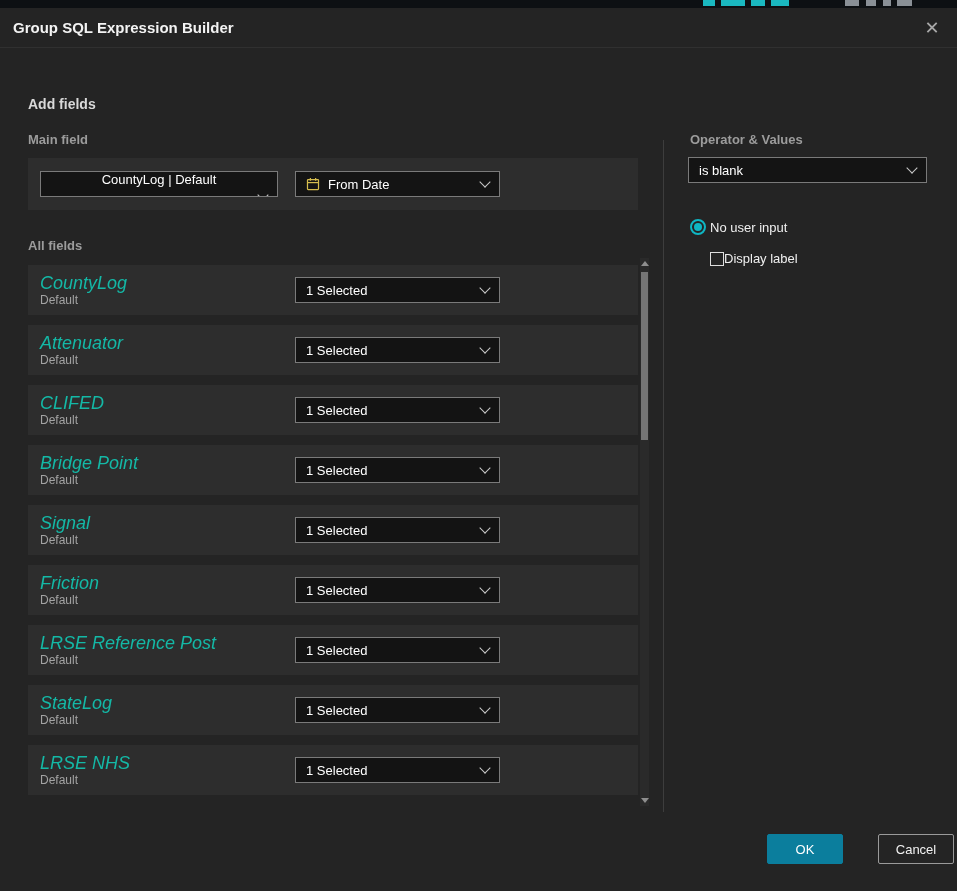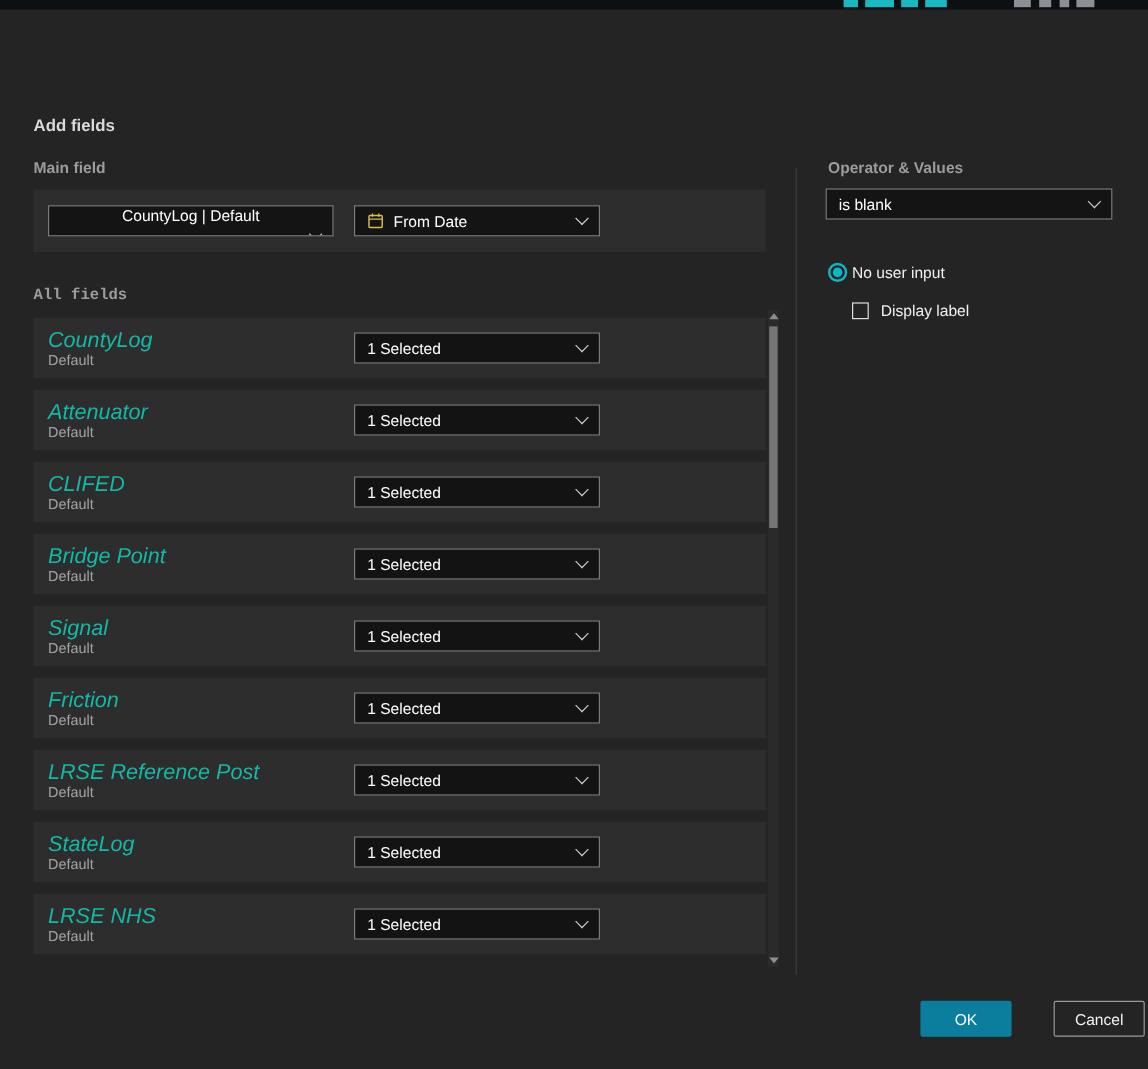--- a/index.html
+++ b/index.html
@@ -97,21 +97,21 @@
   .radio-row{
     position:absolute;left:690px;top:211px;display:flex;align-items:center;gap:4px;
     cursor:pointer;
   }
   .radio-outer{
     flex:0 0 auto;width:16px;height:16px;border-radius:50%;
     border:2px solid #0fb6c3;position:relative;box-sizing:border-box;background:#242424;
   }
   .radio-dot{position:absolute;inset:2px;border-radius:50%;background:#0fb6c3;}
   .check-row{
-    position:absolute;left:710px;top:243px;display:flex;align-items:center;gap:10px;
+    position:absolute;left:710px;top:243px;display:flex;align-items:center;
     cursor:pointer;
   }
   .checkbox{
     flex:0 0 auto;width:14px;height:14px;border:1.5px solid #dedede;
     background:transparent;box-sizing:border-box;
   }
   .opt-label{font-size:13px;color:#f0f0f0;}
 
   
   .btn{
@@ -128,20 +128,24 @@
 <div class="frag teal" style="left:721px;width:24px;"></div>
 <div class="frag teal" style="left:751px;width:14px;"></div>
 <div class="frag teal" style="left:771px;width:18px;"></div>
 <div class="frag gray" style="left:845px;width:14px;"></div>
 <div class="frag gray" style="left:866px;width:10px;"></div>
 <div class="frag gray" style="left:883px;width:8px;"></div>
 <div class="frag gray" style="left:897px;width:15px;"></div>
 
 <div class="dialog">
 
+  <div class="dialog-header">
+    <div class="dialog-title">Group SQL Expression Builder</div>
+    <button class="close-btn">✕</button>
+  </div>
 
   <h2 class="h-add-fields">Add fields</h2>
 
   <div class="sec-label" style="left:28px;top:124px;">Main field</div>
 
   <div class="panel main-panel">
     <div class="dropdown dd-layer">
       <span>CountyLog | Default</span>
       <span class="chev"></span>
     </div>
@@ -152,21 +156,21 @@
           <line x1="1.7" y1="6.4" x2="14.3" y2="6.4"></line>
           <line x1="5" y1="1" x2="5" y2="4.2"></line>
           <line x1="11" y1="1" x2="11" y2="4.2"></line>
         </svg>
       </span>
       <span>From Date</span>
       <span class="chev"></span>
     </div>
   </div>
 
-  <div class="sec-label" style="left:28px;top:230px;font-family:Liberation Mono, monospace;">All fields</div>
+  <div class="sec-label" style="left:28px;top:230px;">All fields</div>
 
   <div class="fields-list">
 
     <div class="field-row">
       <div class="field-name">CountyLog</div>
       <div class="field-sub">Default</div>
       <div class="dropdown dd-row">
         <span>1 Selected</span>
         <span class="chev"></span>
       </div>

